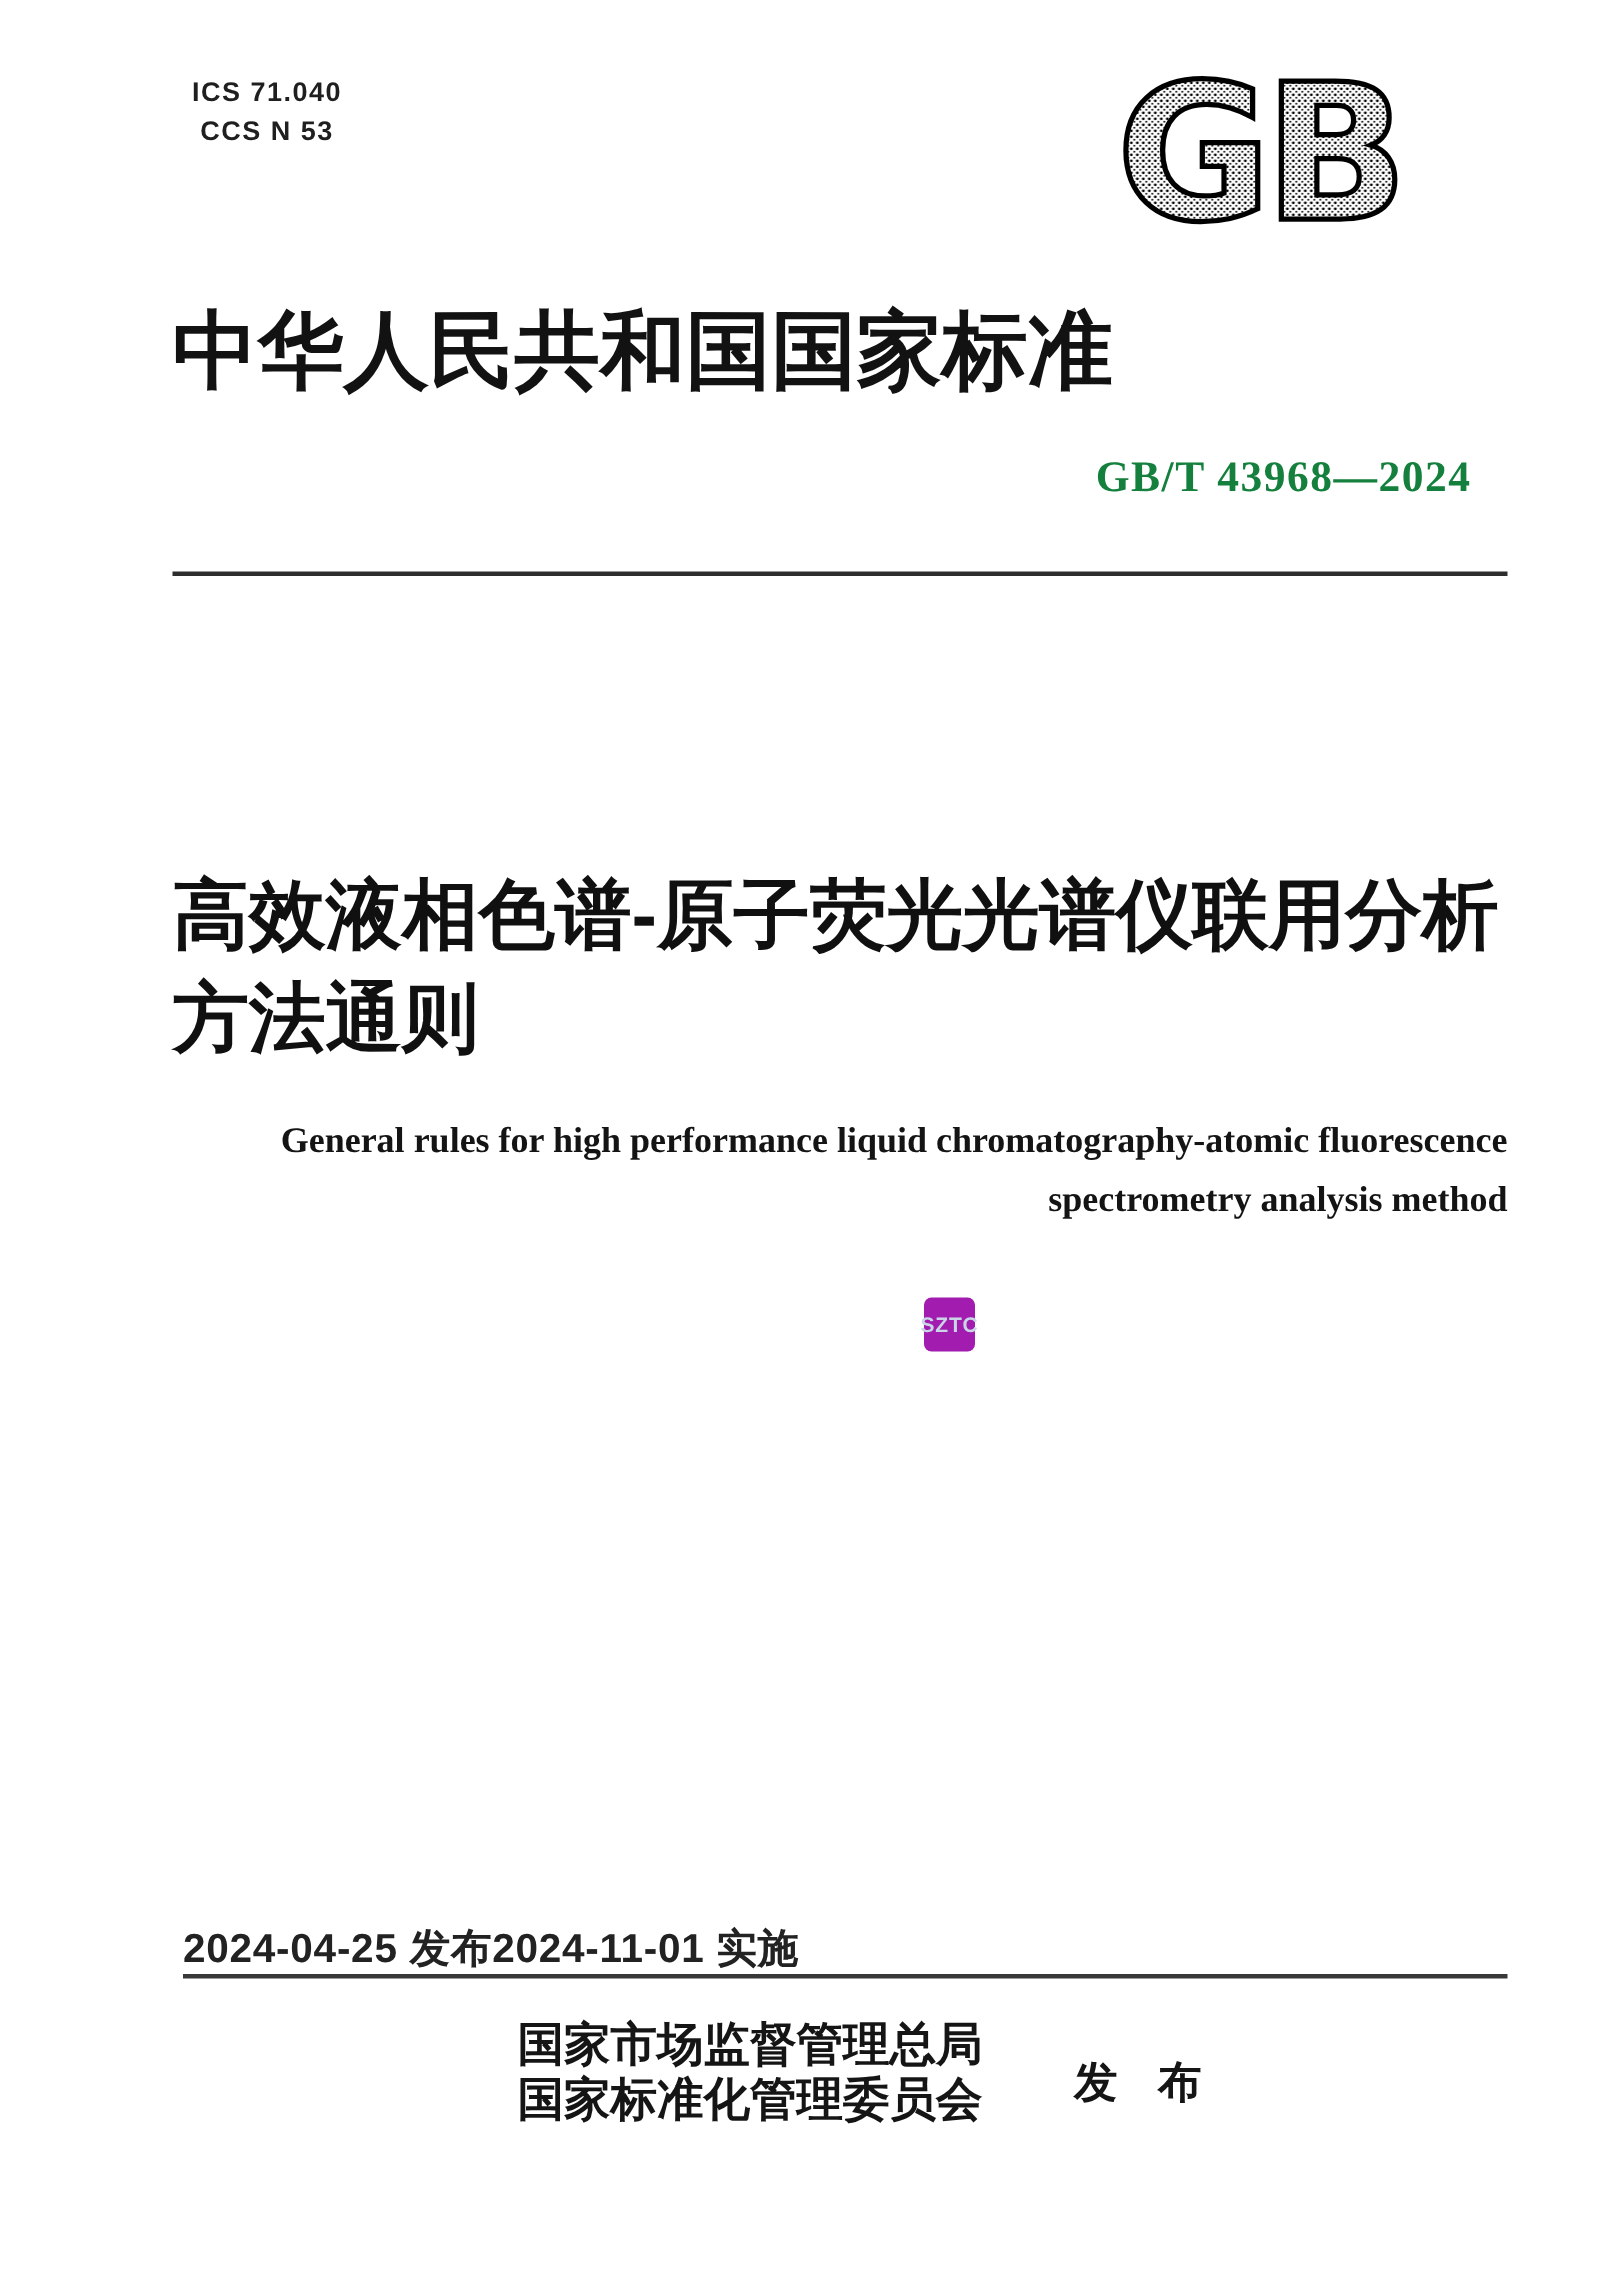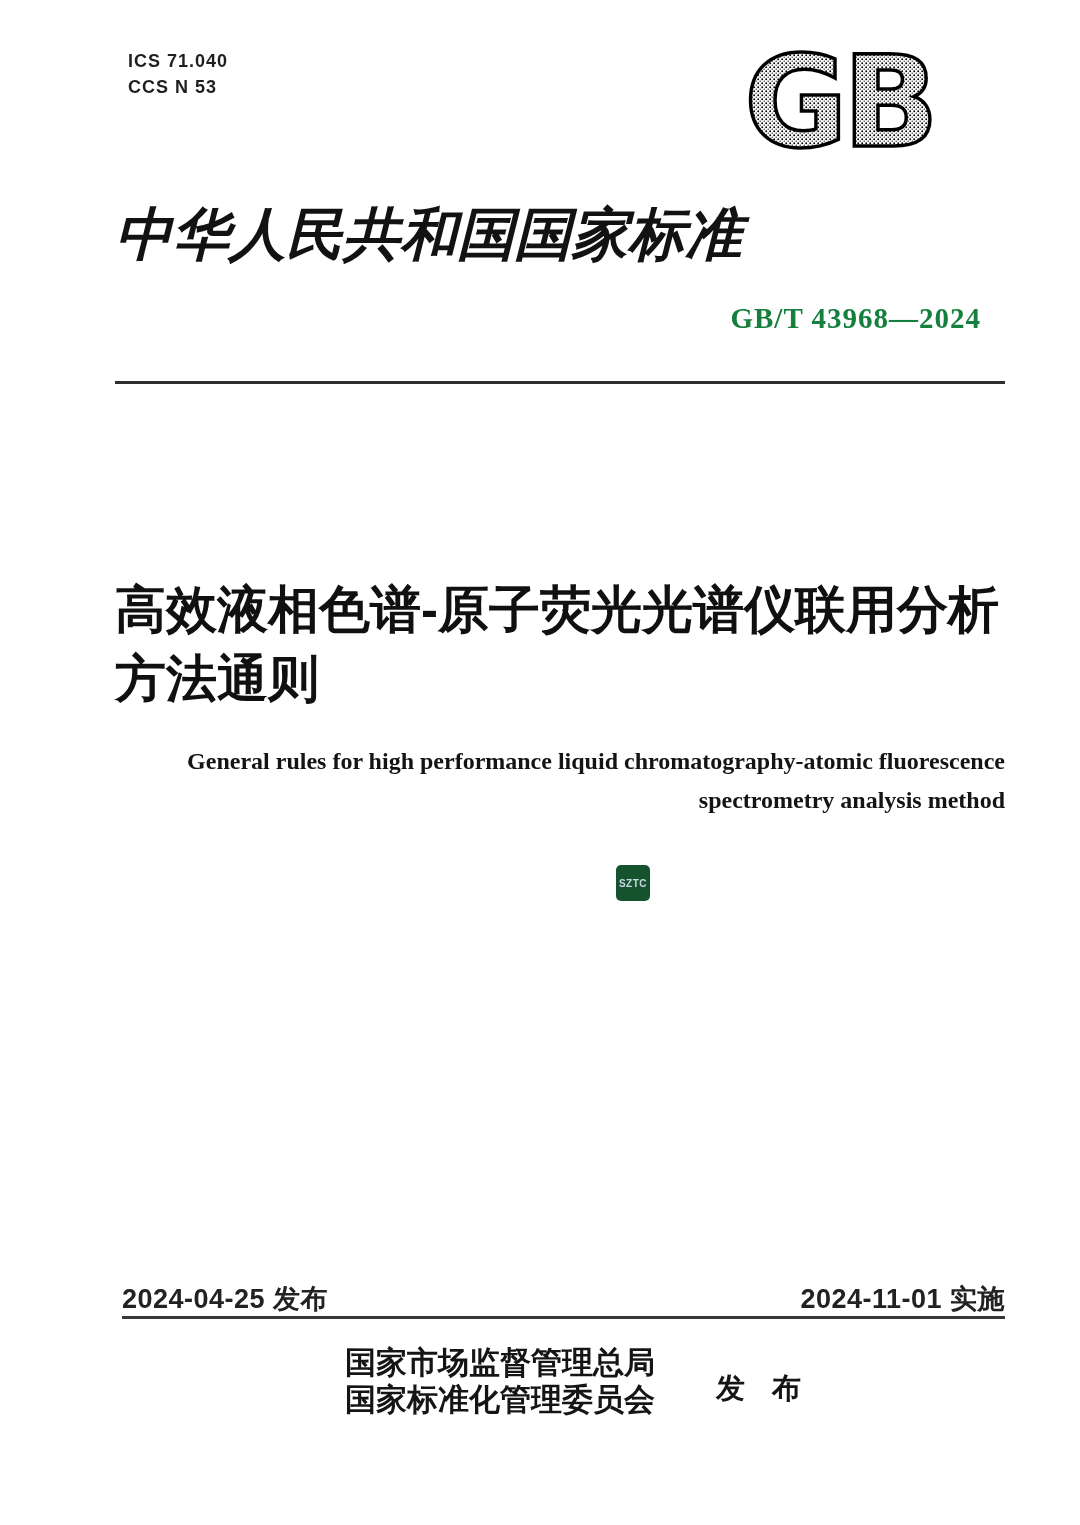--- a/index.html
+++ b/index.html
@@ -10,35 +10,35 @@
     overflow:hidden;
     font-family:"Liberation Sans", sans-serif;
     color:#1a1a1a;
   }
 
   
   .ics-block {
     position:absolute; left:128px; top:48px;
     font-family:"Liberation Sans", sans-serif;
     font-weight:bold; font-size:18px; line-height:26px;
-    letter-spacing:1px; color:#1f1f1f;
+    letter-spacing:1px; color:#1f1f1f;text-align:center;
   }
 
   
   .gb-logo { position:absolute; left:733px; top:50px; width:212px; height:116px; }
 
   
   .std-name {
     position:absolute; left:115px; top:200px; width:890px;
     font-family:"Liberation Serif", serif;
     font-weight:bold; font-size:57px; line-height:70px;
     color:#121212;
     text-align:justify; text-align-last:justify;
     white-space:nowrap;
-    display:flex; justify-content:space-between;font-style:italic;
+    display:flex; justify-content:space-between;
   }
 
   .std-number {
     position:absolute; left:115px; top:302px; width:866px;
     text-align:right;
     font-family:"Liberation Serif", serif;
     font-weight:bold; font-size:29px; color:#15803d;
     letter-spacing:1px;
   }
 
@@ -58,30 +58,30 @@
   .title-en {
     position:absolute; left:115px; top:742px; width:890px;
     text-align:right;
     font-family:"Liberation Serif", serif;
     font-weight:bold; font-size:24px; line-height:39px;
     color:#141414;
   }
 
   .watermark {
     position:absolute; left:616px; top:865px; width:34px; height:36px;
-    background:#14532d; border-radius:5px;
+    background:#a21caf; border-radius:5px;
     display:flex; align-items:center; justify-content:center;
     font-family:"Liberation Sans", sans-serif;
-    font-weight:bold; font-size:10px; letter-spacing:0.5px;
+    font-weight:bold; font-size:14px; letter-spacing:0.5px;
     color:#c9d4e6;
   }
 
   .date-row {
     position:absolute; left:122px; top:1281px; width:883px;
-    display:flex; justify-content:space-between;
+    display:flex; 
     font-family:"Liberation Sans", sans-serif;
     font-weight:bold; font-size:27px; color:#222222;
     letter-spacing:0.5px;
   }
 
   .rule-bottom {
     position:absolute; left:122px; top:1316px; width:883px; height:3px;
     background:#383838;
   }
 

